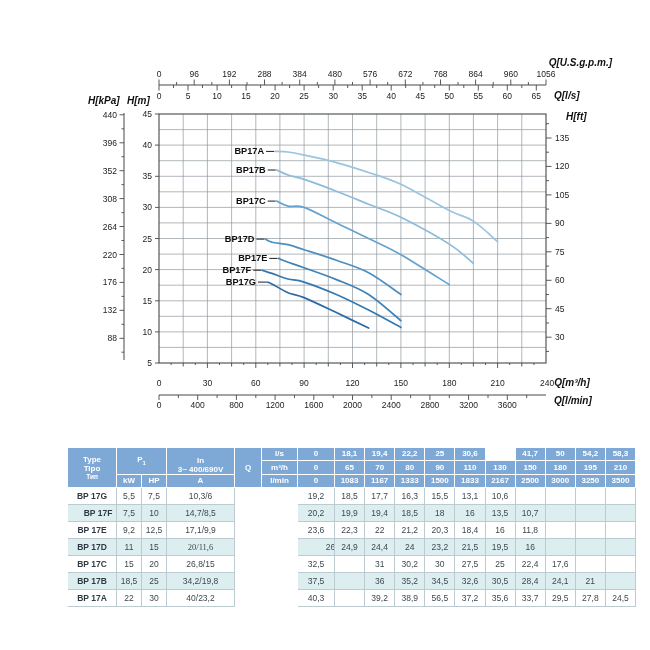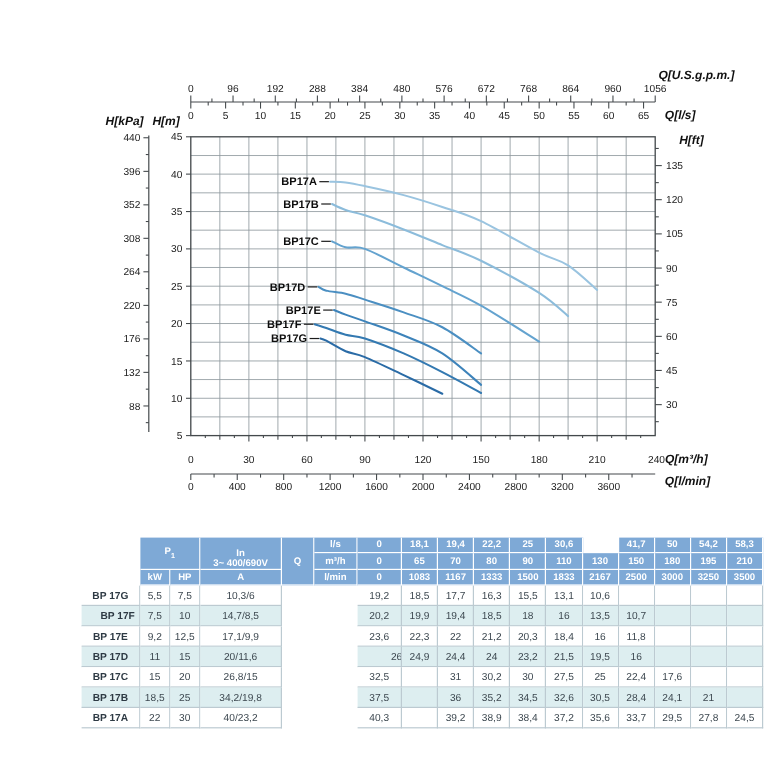--- a/index.html
+++ b/index.html
@@ -309,20 +309,25 @@
       <line x1="269.3" y1="258.4" x2="277.3" y2="258.4" class="lead"></line>
       <text x="267.3" y="261.4" class="clabel" text-anchor="end">BP17E</text>
       <path d="M262.2,270.2C263.8,270.8 267.6,271.9 271.9,273.4C276.2,274.8 282.6,277.5 288,279C293.4,280.4 296.1,279.5 304.1,282.1C312.2,284.7 325.6,289.9 336.4,294.5C347.1,299.2 357.9,304.6 368.6,310.1C379.4,315.6 395.5,324.6 400.9,327.5" class="curve" stroke="#3379b1"></path>
       <line x1="253.2" y1="270.2" x2="261.2" y2="270.2" class="lead"></line>
       <text x="251.2" y="273.2" class="clabel" text-anchor="end">BP17F</text>
       <path d="M267,282.1C267.8,282.4 268.4,282.2 271.9,283.9C275.4,285.7 282.6,290.4 288,292.7C293.4,294.9 296.1,294.3 304.1,297.6C312.2,301 325.6,307.5 336.4,312.6C347.1,317.7 363.3,325.5 368.6,328.1" class="curve" stroke="#2a6ba6"></path>
       <line x1="258" y1="282.1" x2="266" y2="282.1" class="lead"></line>
       <text x="256" y="285.1" class="clabel" text-anchor="end">BP17G</text>
     </svg>
   <div class="tbl" id="spec-table">
+      <div class="hc" style="grid-area: 1 / 1 / 4;">
+        <div class="ln ln0">Type</div>
+        <div class="ln ln1">Tipo</div>
+        <div class="ln ln2">Тип</div>
+      </div>
       <div class="hc" style="grid-area: 1 / 2 / 3 / 4;">
         <div><span>P</span><sub>1</sub></div>
       </div>
       <div class="hc" style="grid-area: 1 / 4 / 3; justify-content: flex-end;">
         <div class="ln ln0">In</div>
         <div class="ln ln1">3~ 400/690V</div>
       </div>
       <div class="hc" style="grid-area: 3 / 2;">kW</div>
       <div class="hc" style="grid-area: 3 / 3;">HP</div>
       <div class="hc" style="grid-area: 3 / 4;">A</div>
@@ -404,21 +409,21 @@
       <div class="bc" style="grid-area: 6 / 11;">20,3</div>
       <div class="bc" style="grid-area: 6 / 12;">18,4</div>
       <div class="bc" style="grid-area: 6 / 13;">16</div>
       <div class="bc" style="grid-area: 6 / 14;">11,8</div>
       <div class="bc" style="grid-area: 6 / 15;"></div>
       <div class="bc" style="grid-area: 6 / 16;"></div>
       <div class="bc" style="grid-area: 6 / 17;"></div>
       <div class="bc btype alt" style="grid-area: 7 / 1;">BP 17D</div>
       <div class="bc alt" style="grid-area: 7 / 2;">11</div>
       <div class="bc alt" style="grid-area: 7 / 3;">15</div>
-      <div class="bc alt" style="grid-area: 7 / 4;">20/11,6</div>
+      <div class="bc alt" style="grid-area: 7 / 4; font-family: Liberation Serif, serif;">20/11,6</div>
       <div class="bc alt" style="grid-area: 7 / 7; padding-left: 36px;">26,5</div>
       <div class="bc alt" style="grid-area: 7 / 8;">24,9</div>
       <div class="bc alt" style="grid-area: 7 / 9;">24,4</div>
       <div class="bc alt" style="grid-area: 7 / 10;">24</div>
       <div class="bc alt" style="grid-area: 7 / 11;">23,2</div>
       <div class="bc alt" style="grid-area: 7 / 12;">21,5</div>
       <div class="bc alt" style="grid-area: 7 / 13;">19,5</div>
       <div class="bc alt" style="grid-area: 7 / 14;">16</div>
       <div class="bc alt" style="grid-area: 7 / 15;"></div>
       <div class="bc alt" style="grid-area: 7 / 16;"></div>
@@ -454,21 +459,21 @@
       <div class="bc alt" style="grid-area: 9 / 16;">21</div>
       <div class="bc alt" style="grid-area: 9 / 17;"></div>
       <div class="bc btype" style="grid-area: 10 / 1;">BP 17A</div>
       <div class="bc" style="grid-area: 10 / 2;">22</div>
       <div class="bc" style="grid-area: 10 / 3;">30</div>
       <div class="bc" style="grid-area: 10 / 4;">40/23,2</div>
       <div class="bc" style="grid-area: 10 / 7;">40,3</div>
       <div class="bc" style="grid-area: 10 / 8;"></div>
       <div class="bc" style="grid-area: 10 / 9;">39,2</div>
       <div class="bc" style="grid-area: 10 / 10;">38,9</div>
-      <div class="bc" style="grid-area: 10 / 11;">38,4</div>
+      <div class="bc" style="grid-area: 10 / 11;">56,5</div>
       <div class="bc" style="grid-area: 10 / 12;">37,2</div>
       <div class="bc" style="grid-area: 10 / 13;">35,6</div>
       <div class="bc" style="grid-area: 10 / 14;">33,7</div>
       <div class="bc" style="grid-area: 10 / 15;">29,5</div>
       <div class="bc" style="grid-area: 10 / 16;">27,8</div>
       <div class="bc" style="grid-area: 10 / 17;">24,5</div>
     </div>
 </div>
 
 </body></html>

